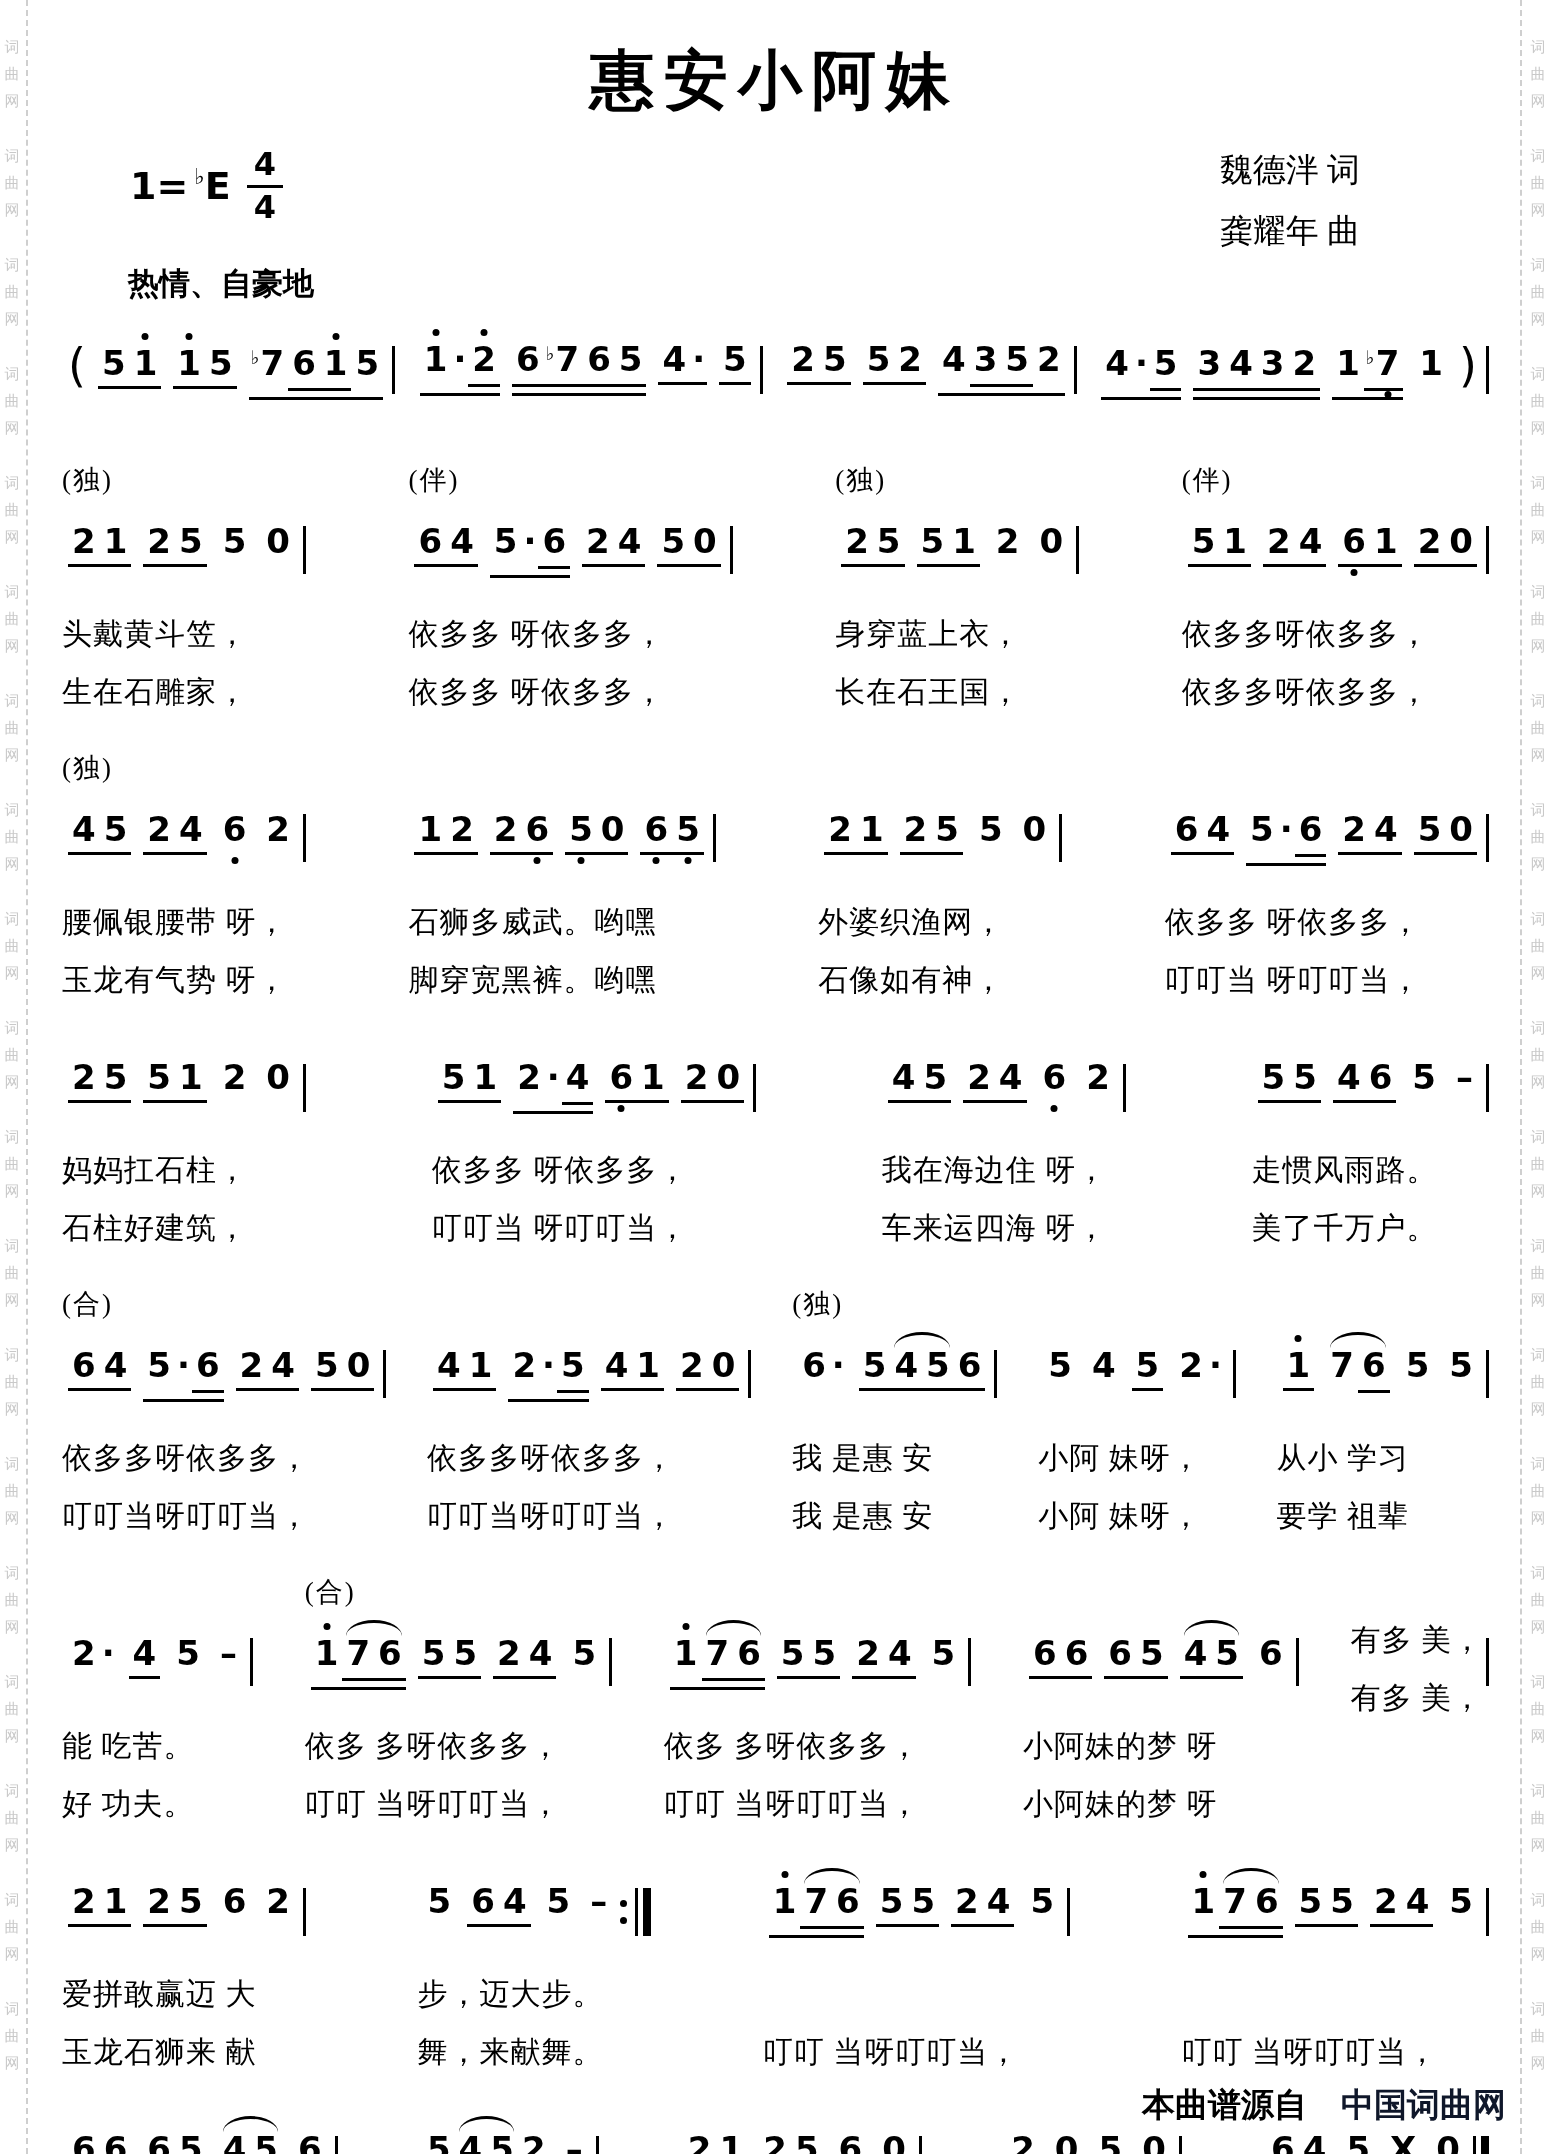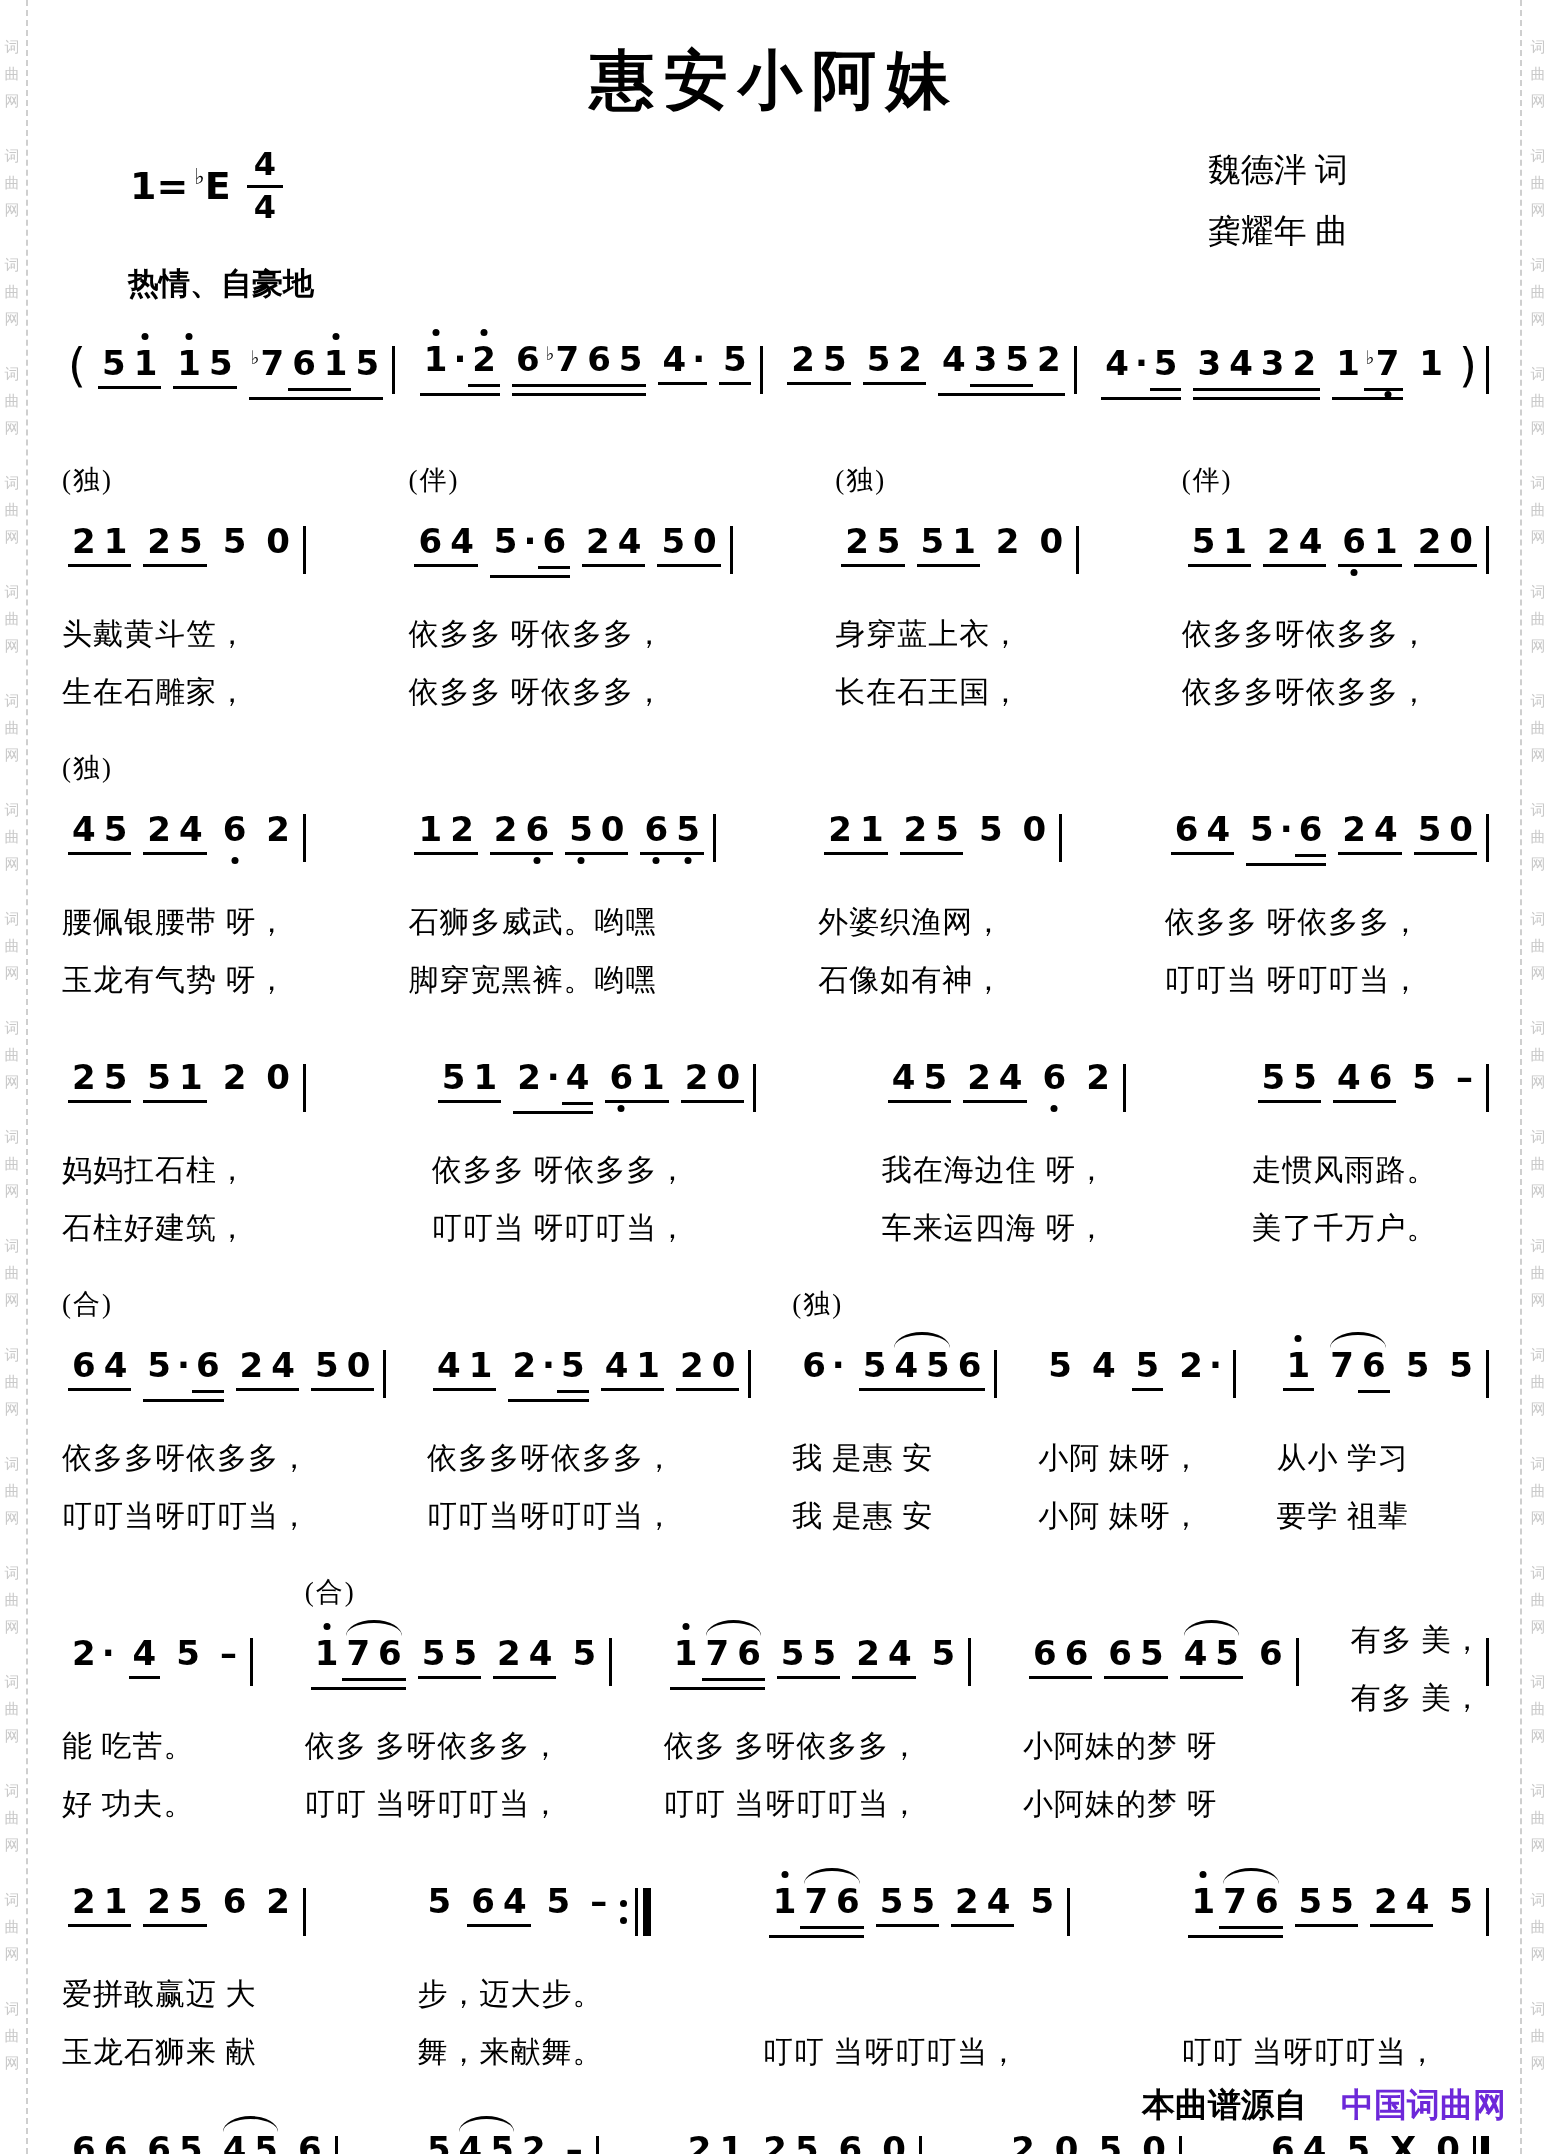--- a/index.html
+++ b/index.html
@@ -21,21 +21,21 @@
     letter-spacing:10px;line-height:1.1;}
   .header{position:relative;height:190px;margin:0 70px;}
   .key-block{position:absolute;left:60px;top:18px;font-size:38px;font-weight:bold;
     font-family:"DejaVu Sans",sans-serif;display:flex;align-items:center;}
   .flat-sm{font-size:0.58em;vertical-align:0.6em;position:relative;top:-0.45em;margin:0 0 0 6px;}
   .meter{display:inline-flex;flex-direction:column;align-items:center;line-height:1.05;
     font-size:32px;margin-left:16px;}
   .meter .mt{border-bottom:3px solid #000;padding:0 7px 3px;}
   .meter .mb{padding-top:3px;}
   .tempo{position:absolute;left:58px;top:108px;font-size:31px;font-weight:bold;margin-top:25px;}
-  .credits{position:absolute;right:132px;top:10px;font-size:33px;line-height:1.85;text-align:left;}
+  .credits{position:absolute;right:120px;top:10px;font-size:33px;line-height:1.85;text-align:left;}
   
   .score{margin:0 58px 0 62px;}
   .system{display:flex;align-items:flex-start;justify-content:space-between;margin-bottom:26px;}
   .system.intro{margin-bottom:36px;}
   .mgroup{display:flex;align-items:flex-start;}
   .measure{display:flex;flex-direction:column;}
   .m-label{height:40px;font-size:27px;letter-spacing:2px;}
   .m-notes{min-height:72px;padding:22px 0 12px 0;white-space:nowrap;line-height:1;
     font-family:"DejaVu Sans",sans-serif;font-weight:bold;font-size:34px;}
   .m-lyric{height:52px;font-size:30px;letter-spacing:1px;white-space:pre;margin-top:6px;}
@@ -58,21 +58,21 @@
   .barline{display:inline-flex;align-items:center;gap:5px;margin:0 3px;}
   .system .barline{margin-top:26px;}
   .system.labeled .barline{margin-top:64px;}
   .b-thin{width:3px;height:48px;background:#000;}
   .b-thick{width:8px;height:48px;background:#000;}
   .b-dots{display:flex;flex-direction:column;gap:10px;margin-right:3px;}
   .b-dot{width:7px;height:7px;border-radius:50%;background:#000;}
   
   .footer{position:absolute;right:44px;bottom:26px;font-size:33px;font-weight:bold;
     font-family:"DejaVu Sans",sans-serif;display:flex;gap:34px;}
-  .footer .brand{color:#6d28d9;}
+  .footer .brand{color:#0f172a;}
 </style>
 </head>
 <body>
 
 <div class="wm-col wm-left">
     <span class="grp-gap">词</span>
     <span>曲</span>
     <span>网</span>
     <span class="grp-gap">词</span>
     <span>曲</span>

